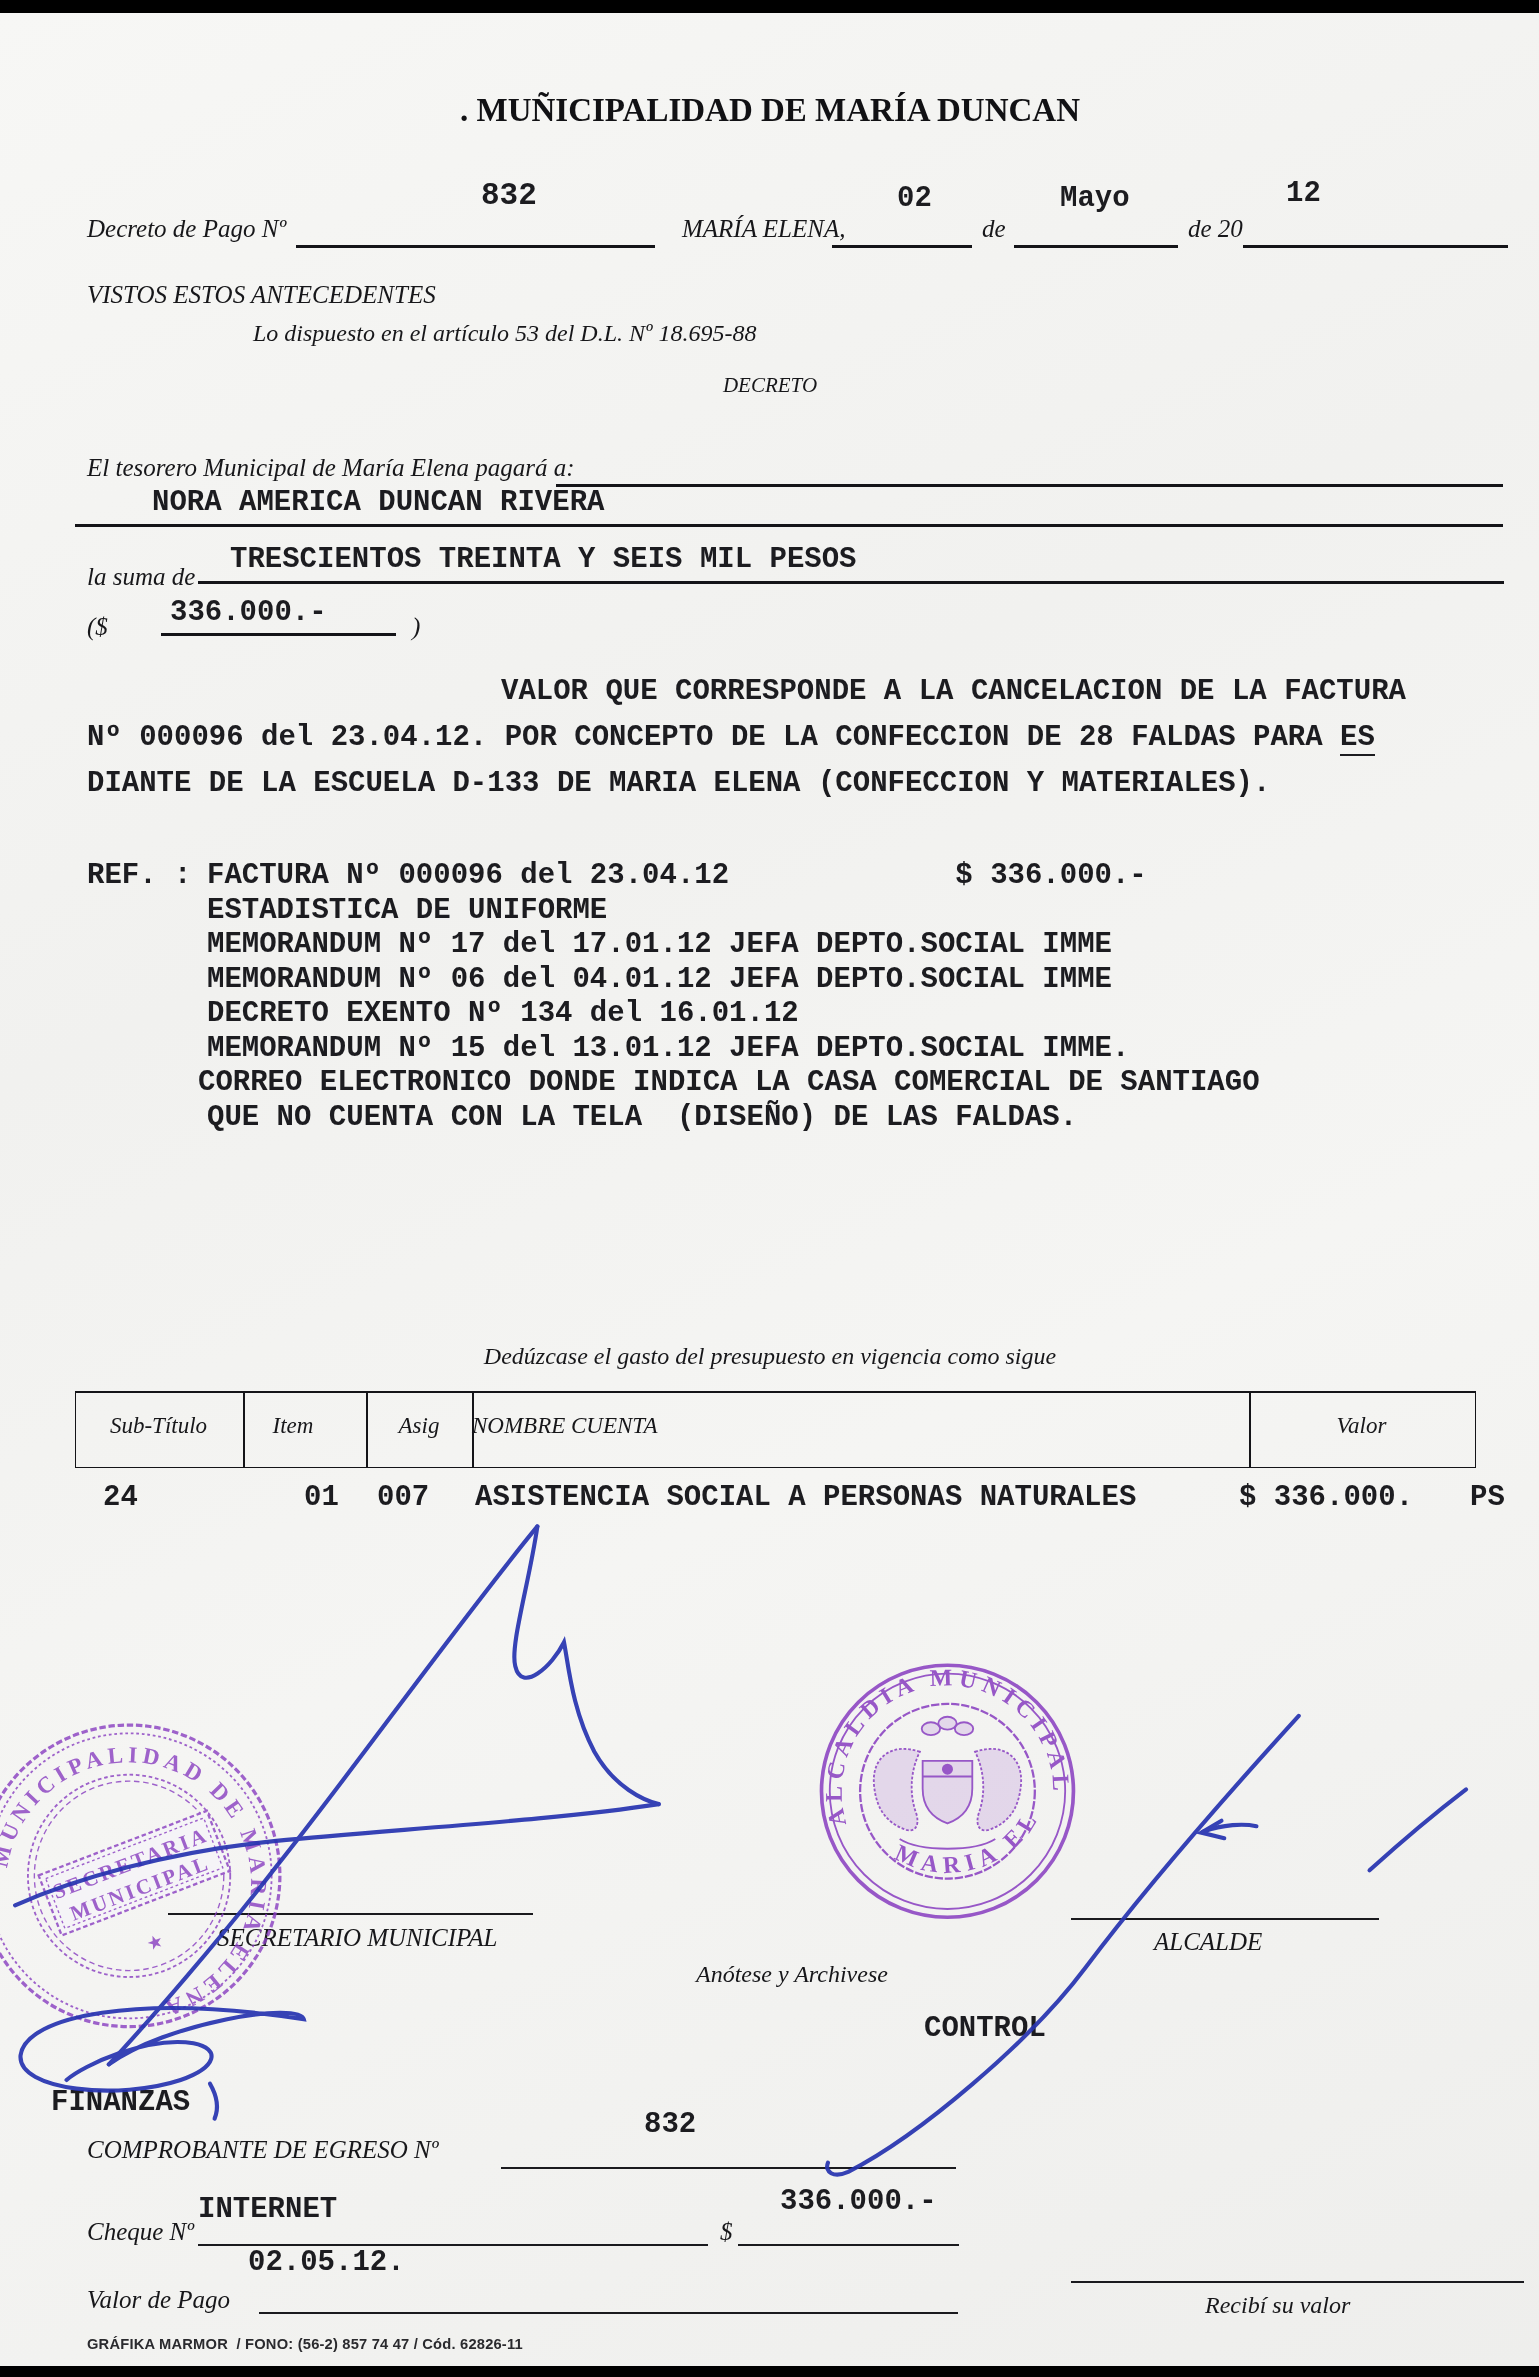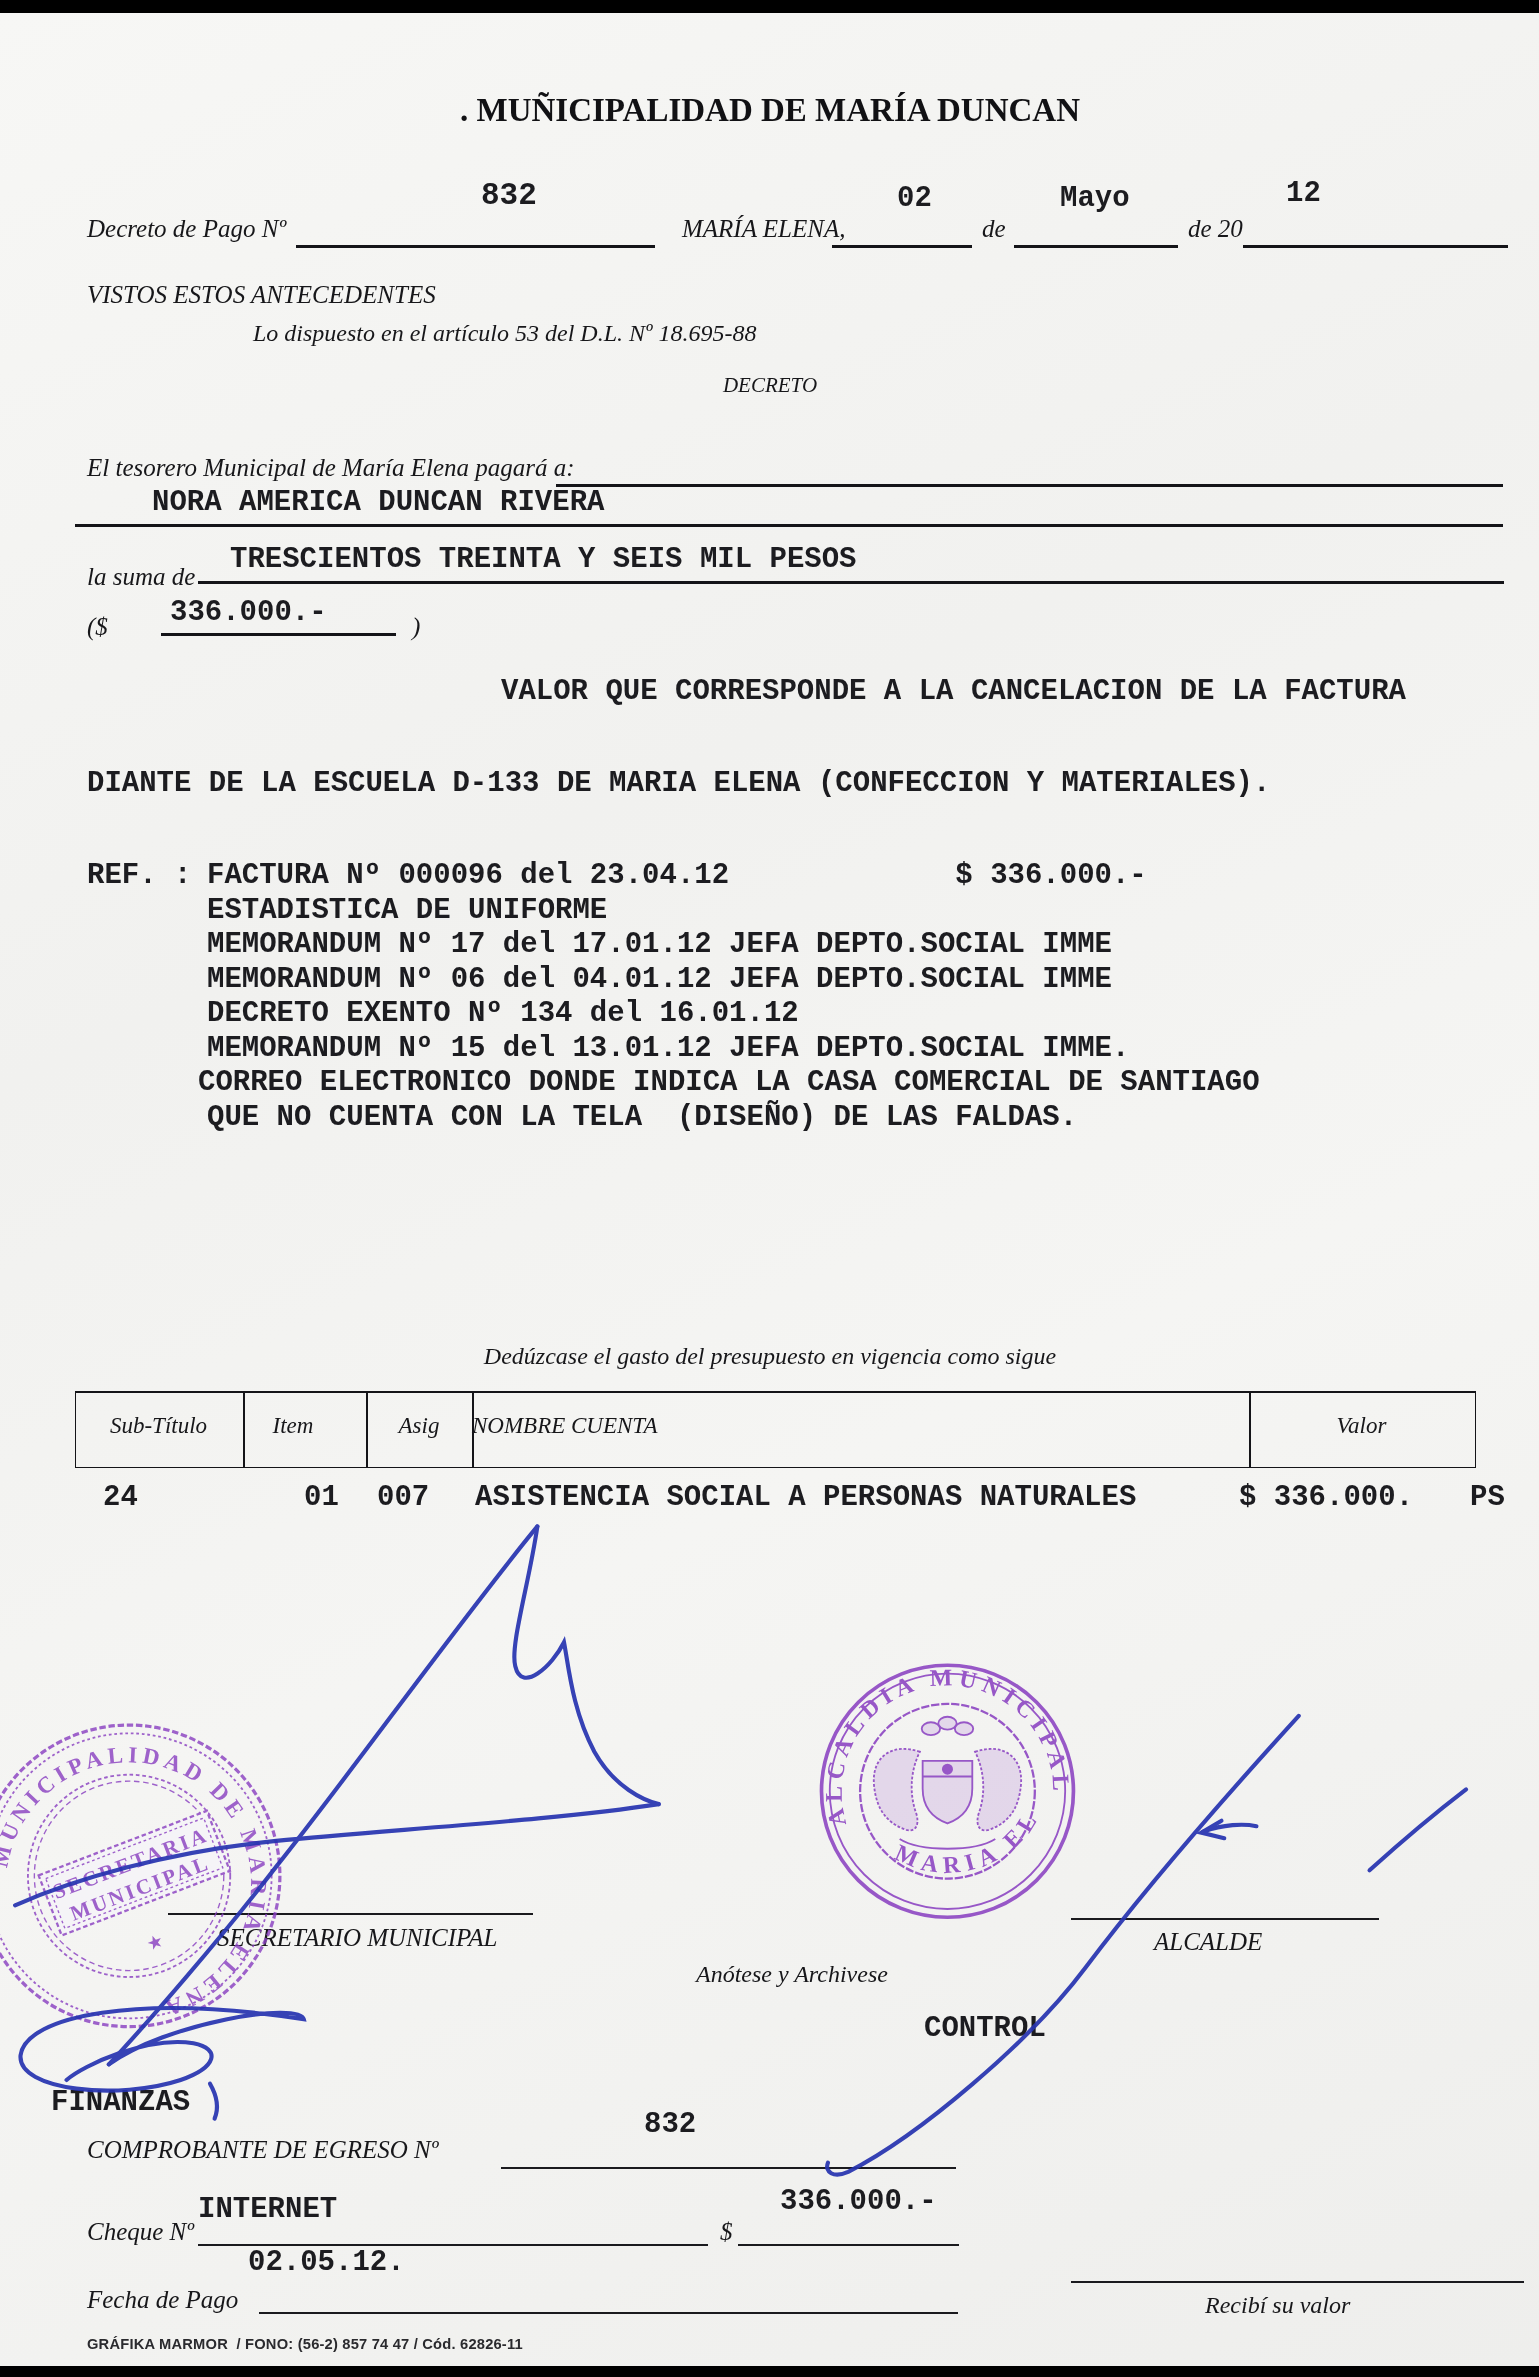--- a/index.html
+++ b/index.html
@@ -53,20 +53,21 @@
   <div class="rule3" style="left:75px;top:524px;width:1428px;"></div>
   <div class="t mono" style="left:230px;top:543px;">TRESCIENTOS TREINTA Y SEIS MIL PESOS</div>
   <div class="t serif" style="left:87px;top:563px;font-size:25px;">la suma de</div>
   <div class="rule3" style="left:198px;top:581px;width:1306px;"></div>
   <div class="t serif" style="left:87px;top:613px;font-size:25px;">($</div>
   <div class="t mono" style="left:170px;top:596px;">336.000.-</div>
   <div class="rule3" style="left:161px;top:633px;width:235px;"></div>
   <div class="t serif" style="left:412px;top:613px;font-size:25px;">)</div>
 
   <div class="t mono" style="left:501px;top:675px;">VALOR QUE CORRESPONDE A LA CANCELACION DE LA FACTURA</div>
+  <div class="t mono" style="left:87px;top:721px;"><span>Nº 000096 del 23.04.12. POR CONCEPTO DE LA CONFECCION DE 28 FALDAS PARA </span><span class="u-es">ES</span></div>
   <div class="t mono" style="left:87px;top:767px;">DIANTE DE LA ESCUELA D-133 DE MARIA ELENA (CONFECCION Y MATERIALES).</div>
 
   <div class="t mono" style="left:87px;top:859px;">REF. :</div>
   <div class="t mono" style="left:207px;top:859px;">FACTURA Nº 000096 del 23.04.12             $ 336.000.-</div>
   <div class="t mono" style="left:207px;top:894px;">ESTADISTICA DE UNIFORME</div>
   <div class="t mono" style="left:207px;top:928px;">MEMORANDUM Nº 17 del 17.01.12 JEFA DEPTO.SOCIAL IMME</div>
   <div class="t mono" style="left:207px;top:963px;">MEMORANDUM Nº 06 del 04.01.12 JEFA DEPTO.SOCIAL IMME</div>
   <div class="t mono" style="left:207px;top:997px;">DECRETO EXENTO Nº 134 del 16.01.12</div>
   <div class="t mono" style="left:207px;top:1032px;">MEMORANDUM Nº 15 del 13.01.12 JEFA DEPTO.SOCIAL IMME.</div>
   <div class="t mono" style="left:198px;top:1066px;">CORREO ELECTRONICO DONDE INDICA LA CASA COMERCIAL DE SANTIAGO</div>
@@ -101,21 +102,21 @@
   <div class="t mono" style="left:644px;top:2108px;">832</div>
   <div class="t serif" style="left:87px;top:2136px;font-size:25px;">COMPROBANTE DE EGRESO Nº</div>
   <div class="rule" style="left:501px;top:2167px;width:455px;"></div>
   <div class="t mono" style="left:198px;top:2193px;">INTERNET</div>
   <div class="t mono" style="left:780px;top:2185px;">336.000.-</div>
   <div class="t serif" style="left:87px;top:2218px;font-size:25px;">Cheque Nº</div>
   <div class="rule" style="left:198px;top:2244px;width:510px;"></div>
   <div class="t serif" style="left:720px;top:2218px;font-size:25px;">$</div>
   <div class="rule" style="left:738px;top:2244px;width:221px;"></div>
   <div class="t mono" style="left:248px;top:2246px;">02.05.12.</div>
-  <div class="t serif" style="left:87px;top:2286px;font-size:25px;">Fecha de Pago</div>
+  <div class="t serif" style="left:87px;top:2286px;font-size:25px;">Valor de Pago</div>
   <div class="rule" style="left:259px;top:2312px;width:699px;"></div>
   <div class="rule" style="left:1071px;top:2281px;width:453px;"></div>
   <div class="t serif" style="left:1205px;top:2292px;font-size:24px;">Recibí su valor</div>
   <div class="t footer" style="left:87px;top:2336px;">GRÁFIKA MARMOR  / FONO: (56-2) 857 74 47 / Cód. 62826-11</div>
 
   <svg width="1540" height="2377" viewBox="0 0 1674 2585" style="opacity:.82">
     <defs>
       <path id="lring" d="M 7,2040 A 133,133 0 1 1 6.9,2041.5"></path>
     </defs>
     <g stroke="#8b42c2" fill="none">

